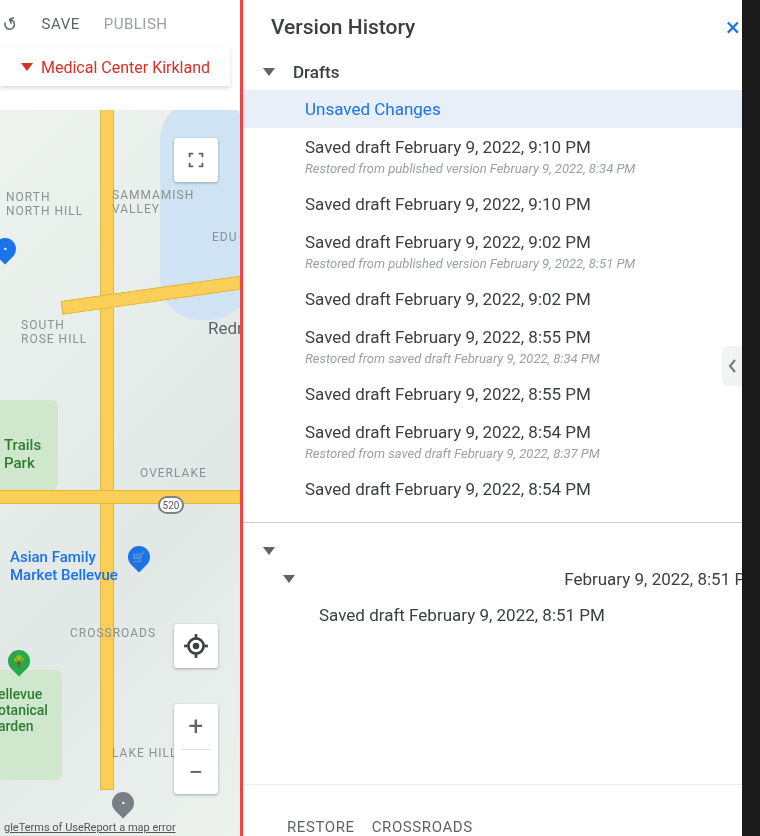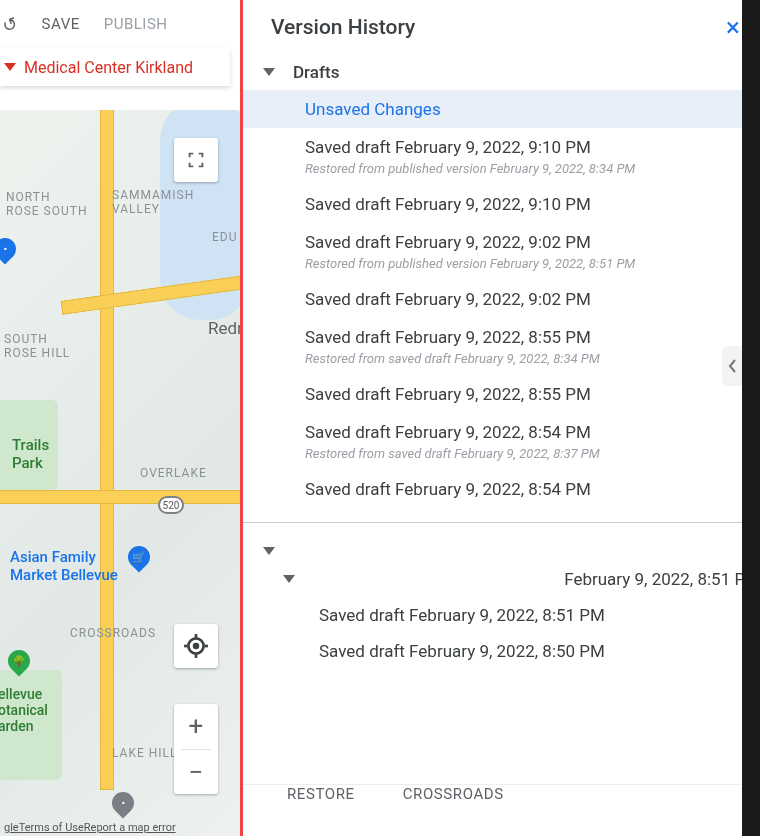--- a/index.html
+++ b/index.html
@@ -29,21 +29,21 @@
     }
     .toolbar .muted { color: #9aa0a6; }
     .redo-icon { display:inline-block; transform: scaleX(-1) rotate(20deg); font-size:18px; color:#5f6368; }
 
     
     .context-bar {
       position: absolute;
       top: 48px; left: 0;
       width: 230px;
       height: 38px;
-      padding: 6px 4px;
+      padding: 6px 21px;
       background: #fff;
       box-shadow: 0 2px 4px rgba(0,0,0,0.15);
       display:flex;
       align-items:center;
       font-size: 16px;
       color: #d93025;
       white-space: nowrap;
       overflow:hidden;
     }
     .context-bar .caret {
@@ -152,21 +152,21 @@
     }
     .pub-group-header .tri { margin-right:14px; }
     .pub-entry {
       padding:8px 16px 8px 76px;
       font-size:17px; color:#3c4043;
       cursor:pointer;
     }
 
     .panel-actions {
       height:52px;
-      display:flex; align-items:flex-start; gap:48px;
+      display:flex; align-items:flex-end; gap:17px;
       padding-left:44px;
       font-size:15px; letter-spacing:0.6px; color:#5f6368;
       border-top:1px solid #eceef0;
     }
 
     
     .scroll-rail {
       position:absolute; top:0; right:0; width:18px; height:100%;
       background:#f1f3f4;
     }
@@ -204,28 +204,28 @@
 
 <div class="map">
   <div class="water" style="top:-10px;right:-10px;width:90px;height:220px;border-radius:40px;"></div>
   <div class="park" style="top:290px;left:-12px;width:70px;height:90px;"></div>
   <div class="park" style="top:560px;left:-18px;width:80px;height:110px;"></div>
   <div class="road v" style="left:100px;top:-20px;"></div>
   <div class="road h" style="top:380px;left:-10px;"></div>
   <div class="road h" style="top:170px;left:60px;transform:rotate(-8deg);"></div>
 
   <div class="mlabel" style="top:80px;left:6px;white-space:pre;">NORTH
-ROSE SOUTH</div>
+NORTH HILL</div>
   <div class="mlabel" style="top:78px;left:112px;white-space:pre;">SAMMAMISH
 VALLEY</div>
   <div class="mlabel" style="top:120px;left:212px;">EDU</div>
-  <div class="mlabel" style="top:208px;left:4px;white-space:pre;margin-top:14px;">SOUTH
+  <div class="mlabel" style="top:208px;left:21px;white-space:pre;">SOUTH
 ROSE HILL</div>
   <div class="mlabel dark" style="top:208px;left:208px;font-size:17px;">Redm</div>
-  <div class="mlabel green" style="top:326px;left:12px;white-space:pre;font-size:15px;">Trails
+  <div class="mlabel green" style="top:326px;left:4px;white-space:pre;font-size:15px;">Trails
 Park</div>
   <div class="mlabel" style="top:356px;left:140px;">OVERLAKE</div>
   <div class="mlabel" style="top:516px;left:70px;">CROSSROADS</div>
   <div class="mlabel" style="top:636px;left:112px;">LAKE HILL</div>
   <div class="mlabel green" style="top:576px;left:-2px;white-space:pre;font-size:14px;">ellevue
 otanical
 arden</div>
   <div class="mlabel blue" style="top:438px;left:10px;white-space:pre;font-size:15px;">Asian Family
 Market Bellevue</div>
 
@@ -327,23 +327,20 @@
       <span class="tri"></span>
     </div>
 
     <div class="pub-group-header">
       <span class="tri"></span>
       <span>February 9, 2022, 8:51 PM</span>
     </div>
     <div class="pub-entry">
       <span>Saved draft February 9, 2022, 8:51 PM</span>
     </div>
-    <div class="pub-entry">
-      <span>Saved draft February 9, 2022, 8:50 PM</span>
-    </div>
   </div>
 
   <div class="panel-actions">
     <span>RESTORE</span>
     <span>CROSSROADS</span>
   </div>
 </div>
 
 <div class="right-black"></div>
 <div class="side-tab" style="right:18px;">

